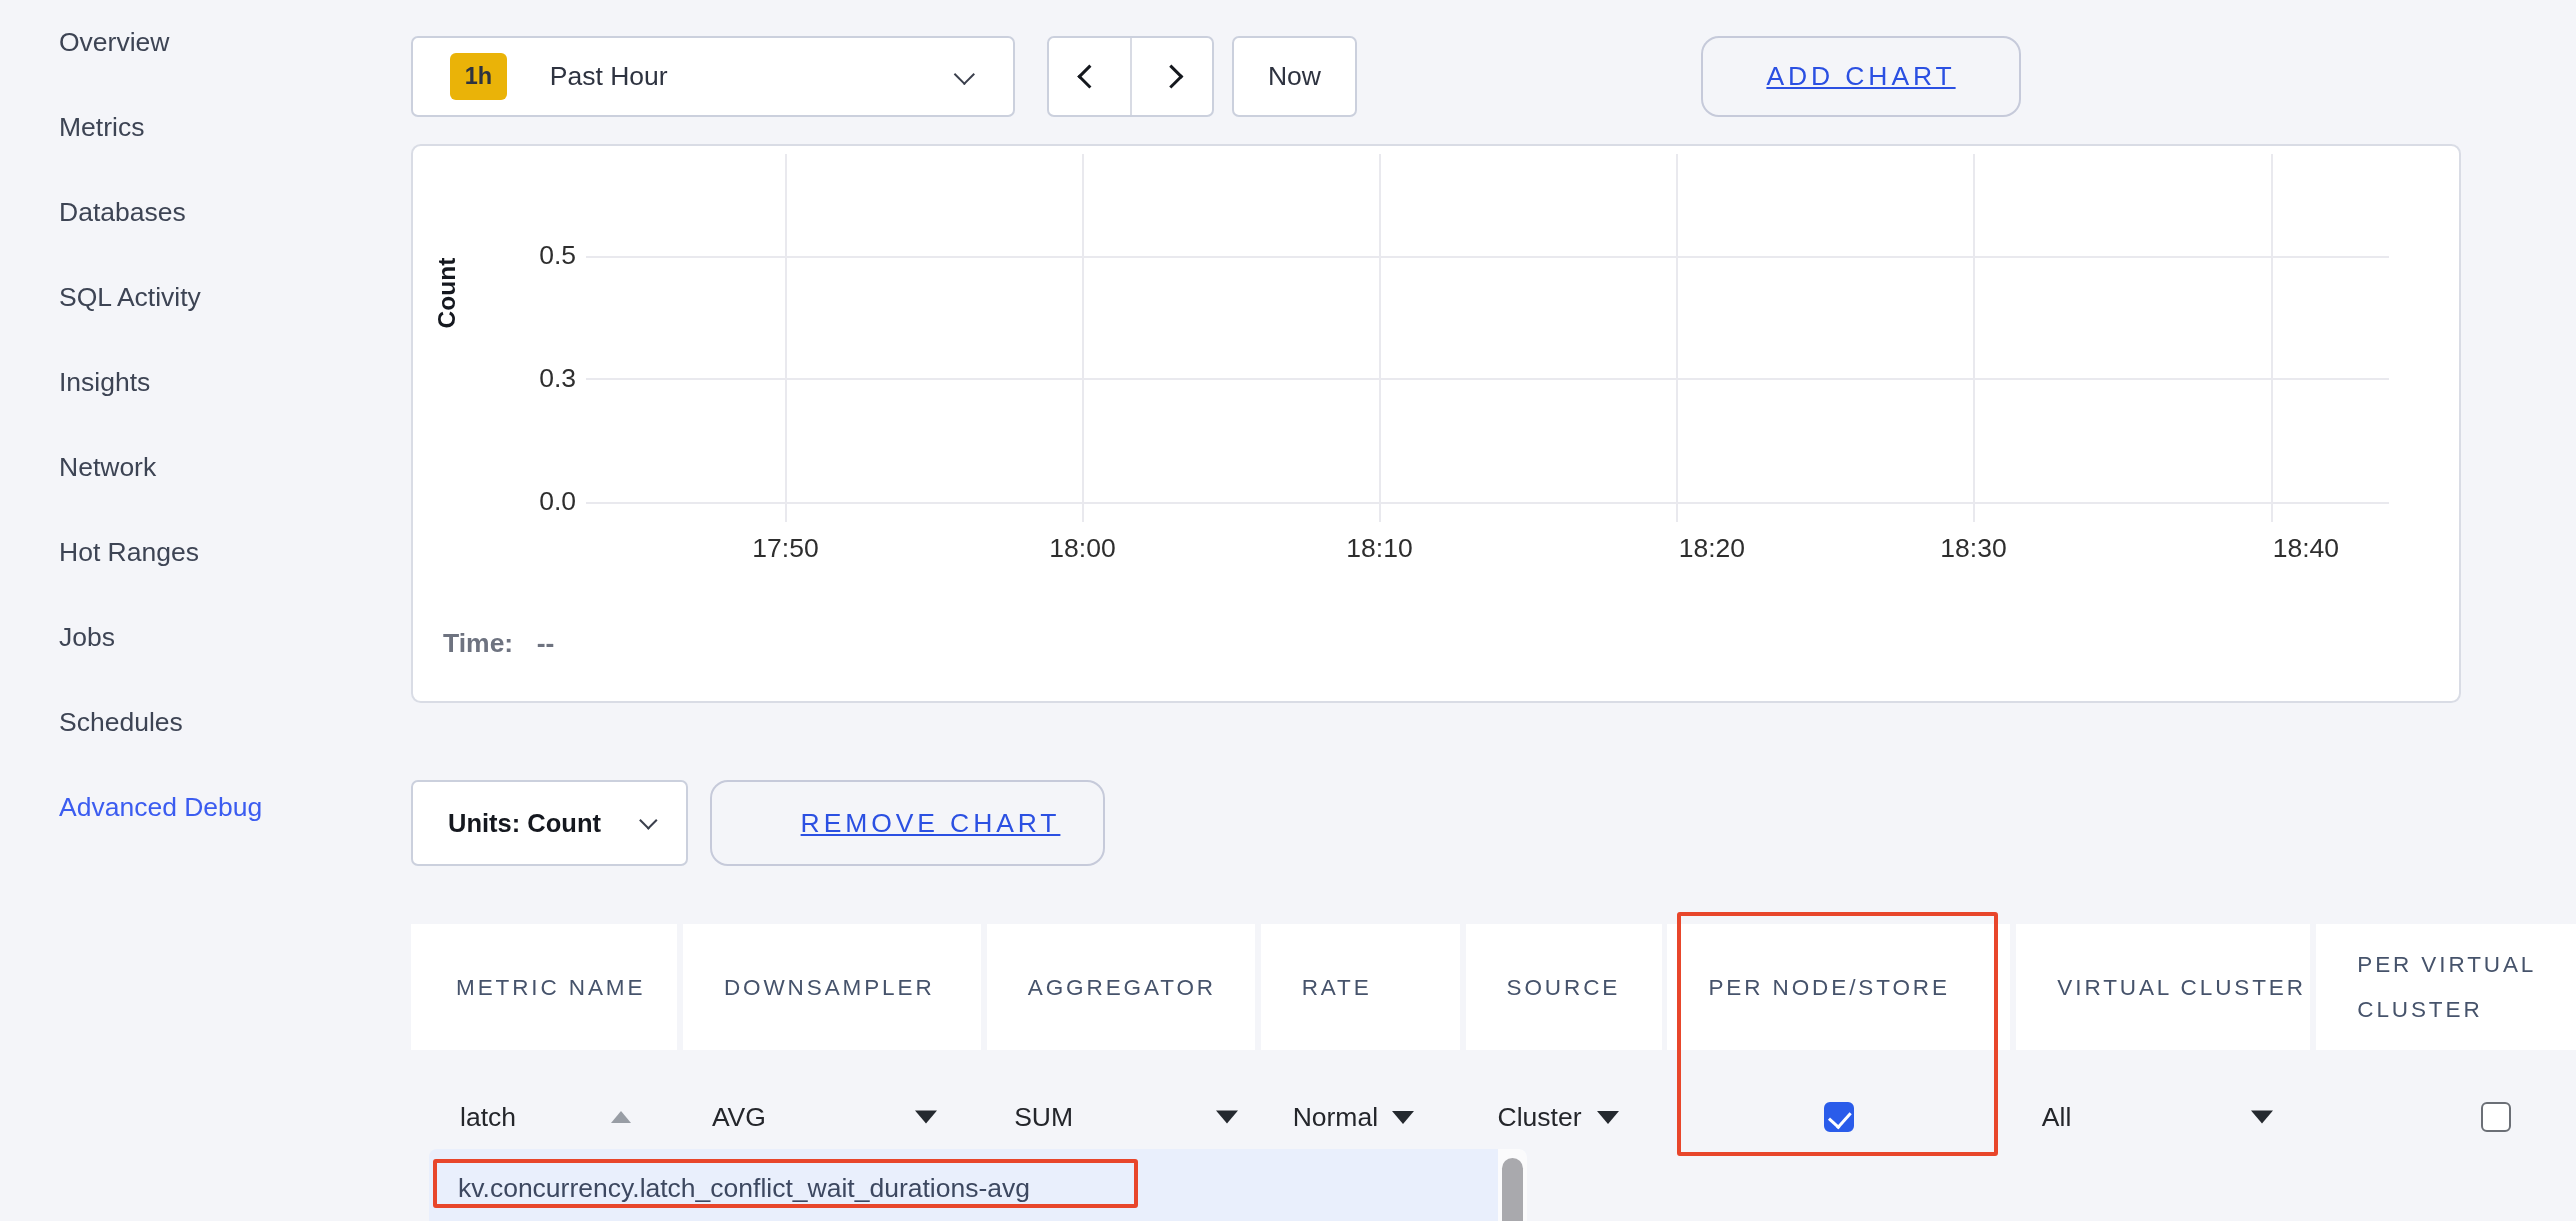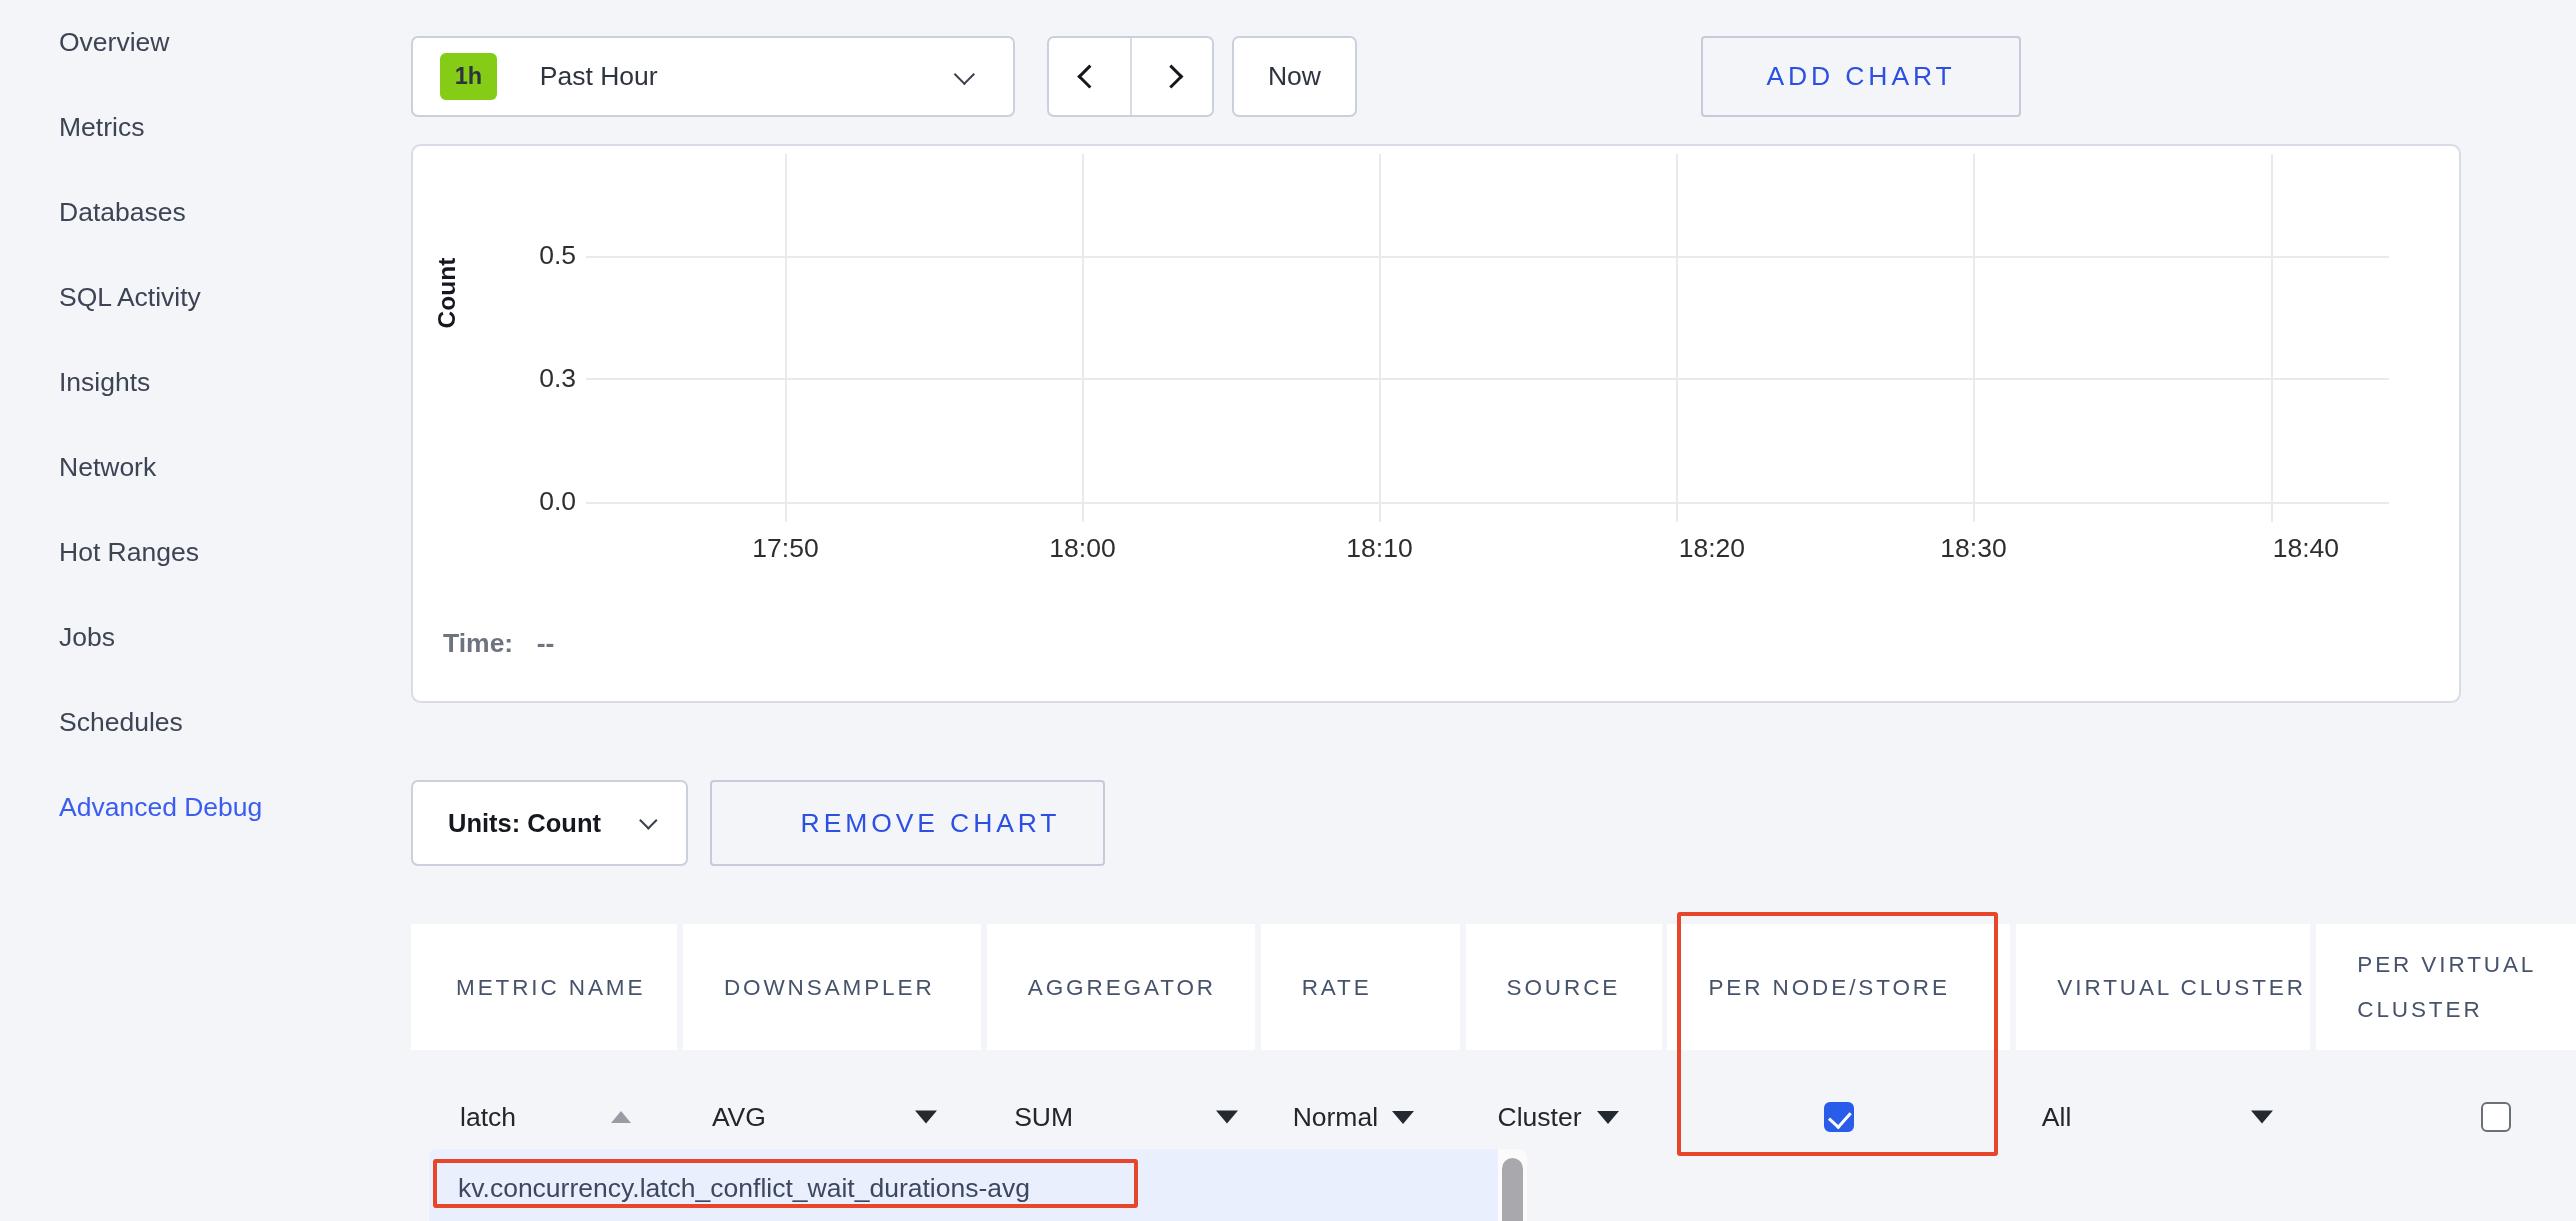--- a/index.html
+++ b/index.html
@@ -18,21 +18,21 @@
     font-size:26.5px; color:#3d4454; cursor:pointer;
   }
   .sidebar li.active { color:#3b5cf0; }
   
   .time-selector {
     position:absolute; left:411px; top:36px; width:604px; height:81px;
     background:#fff; border:2px solid #cbd0dd; border-radius:6.9px;
     display:flex; align-items:center; cursor:pointer;
   }
   .range-badge {
-    margin-left:27px; background:#84cc16; border-radius:5.9px;
+    margin-left:37px; background:#eab308; border-radius:5.9px;
     padding:9.8px 14.7px; font-size:23.5px; font-weight:bold; color:#2e3340;
   }
   .range-label { margin-left:43px; font-size:26.5px; color:#2e3340; }
   .chev {
     width:14.7px; height:14.7px; border-right:2.9px solid #3a3f4c; border-bottom:2.9px solid #3a3f4c;
     transform:rotate(45deg) translate(-2.9px,-2.9px); display:inline-block;
   }
   .time-selector .chev { position:absolute; right:41px; top:33px; }
   .nav-arrows {
     position:absolute; left:1047px; top:36px; width:167px; height:81px;
@@ -46,24 +46,25 @@
   .arrow-left, .arrow-right { width:16.7px; height:16.7px; display:inline-block; }
   .arrow-left  { border-left:3.9px solid #15181e; border-bottom:3.9px solid #15181e; transform:rotate(45deg); }
   .arrow-right { border-right:3.9px solid #15181e; border-top:3.9px solid #15181e; transform:rotate(45deg); }
   .now-btn {
     position:absolute; left:1232px; top:36px; width:125px; height:81px;
     background:#fff; border:2px solid #cbd0dd; border-radius:6.9px;
     display:flex; align-items:center; justify-content:center;
     font-size:26.5px; font-weight:normal; color:#2e3340; cursor:pointer;
   }
   .ghost-btn {
-    border:2px solid #c6cada; border-radius:4px; background:transparent;
+    border:2px solid #c6cada; border-radius:18px; background:transparent;
     color:#2b50e2; letter-spacing:3.9px; font-size:26.5px;
     display:flex; align-items:center; justify-content:center; cursor:pointer;
     font-family:"Liberation Sans", sans-serif;
+    text-decoration:underline;
   }
   .add-chart-btn { position:absolute; left:1701px; top:36px; width:320px; height:81px; }
   
   .chart-panel {
     position:absolute; left:411px; top:144px; width:2050px; height:559px;
     background:#fff; border:2px solid #d9dce5; border-radius:9.8px;
   }
   .chart-ylabel {
     position:absolute; left:19.6px; top:86px; width:29px; height:122px;
     display:flex; align-items:center; justify-content:center;

